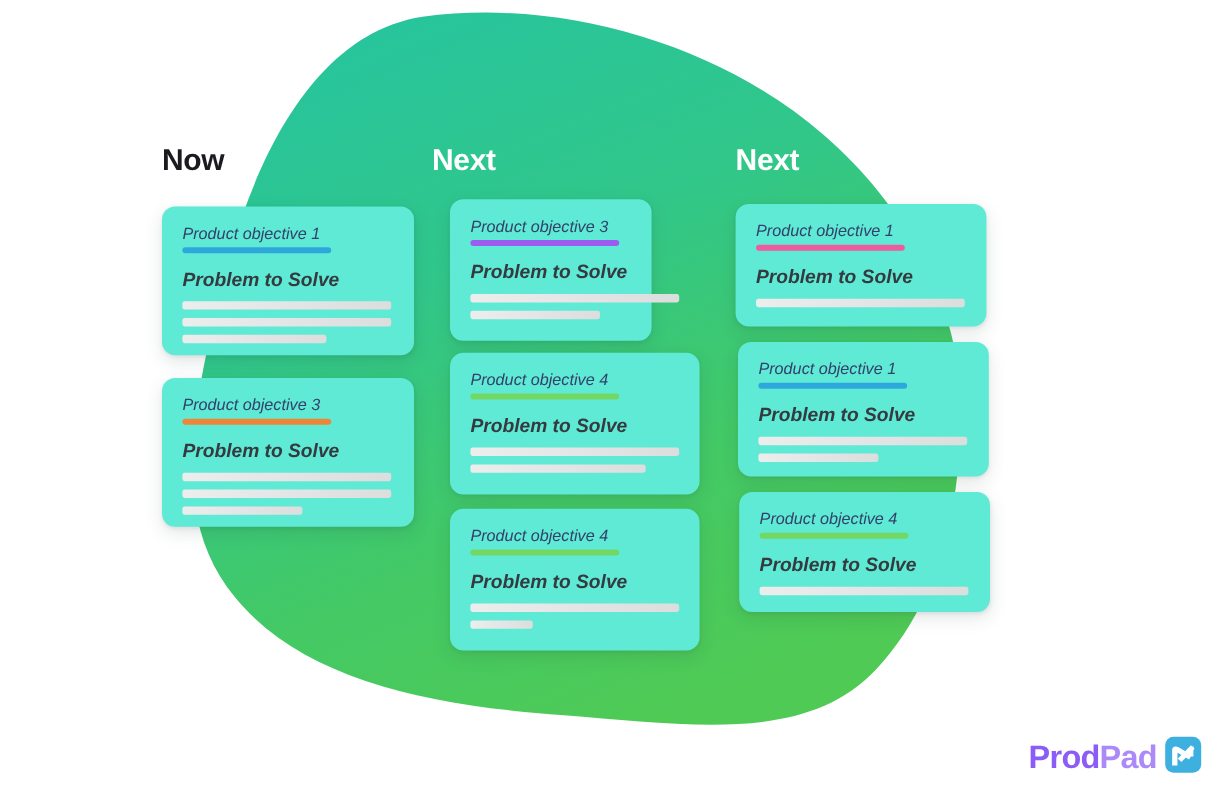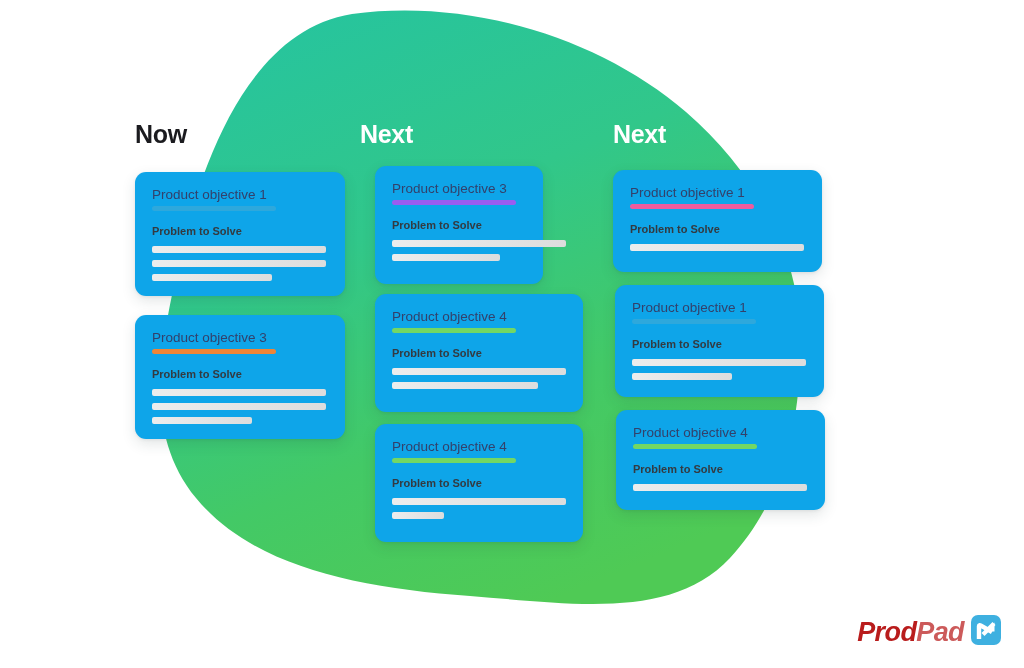--- a/index.html
+++ b/index.html
@@ -30,40 +30,41 @@
     line-height: 1;
     white-space: nowrap;
   }
   #title-now   { left: 135px; top: 122px; color: #1b1b1f; }
   #title-next  { left: 360px; top: 122px; color: #ffffff; }
   #title-later { left: 613px; top: 122px; color: #ffffff; }
 
   
   .card {
     position: absolute;
-    background: #0ea5e9;
+    background: #5eead4;
     border-radius: 11px;
     box-shadow: 0 5px 14px rgba(40,60,60,0.13), 0 1px 3px rgba(40,60,60,0.08);
     padding: 16px 17px 7px 17px;
+    font-style: italic;
   }
   .objective {
     font-size: 13.5px;
     font-weight: normal;
     color: #33416b;
     line-height: 1.1;
     white-space: nowrap;
   }
   .objective-underline {
     height: 5px;
     border-radius: 3px;
     margin-top: 3px;
     width: 124px;
   }
   .problem {
-    font-size: 11px;
+    font-size: 16px;
     font-weight: bold;
     color: #343a40;
     margin-top: 14px;
     line-height: 1.1;
     white-space: nowrap;
   }
   .bars { margin-top: 9px; }
   .bar {
     height: 7px;
     border-radius: 2px;
@@ -193,21 +194,21 @@
   <div class="card" style="left: 616px; top: 410px; width: 209px; min-height: 100px;">
     <div class="objective">Product objective 4</div>
     <div class="objective-underline" style="background: rgb(115, 215, 100);"></div>
     <div class="problem">Problem to Solve</div>
     <div class="bars">
         <div class="bar" style="width: 174px;"></div>
       </div>
   </div>
 
   <div id="logo">
-    <div id="logo-text" style="color: #b91c1c; font-style: italic;"><span class="bold">Prod</span><span class="light">Pad</span></div>
+    <div id="logo-text" style="color: #8b5cf6;"><span class="bold">Prod</span><span class="light">Pad</span></div>
     <span id="logo-mark">
       <svg width="32" height="32" viewBox="0 0 32 32" xmlns="http://www.w3.org/2000/svg">
         <rect x="1" y="1" width="30" height="30" rx="7" fill="#3eb0e0"></rect>
         <path d="M9 25 L9 12 C9 11 10 11 11 11.6 L22 18" stroke="#ffffff" stroke-width="4.4" fill="none" stroke-linejoin="round" stroke-linecap="butt"></path>
         <path d="M24.5 8.5 L24.5 17.5 L15.5 17.5 Z" fill="#ffffff"></path>
         <path d="M13 20.5 L24 9.5" stroke="#ffffff" stroke-width="4.2" stroke-linecap="butt"></path>
       </svg>
     </span>
   </div>
 

